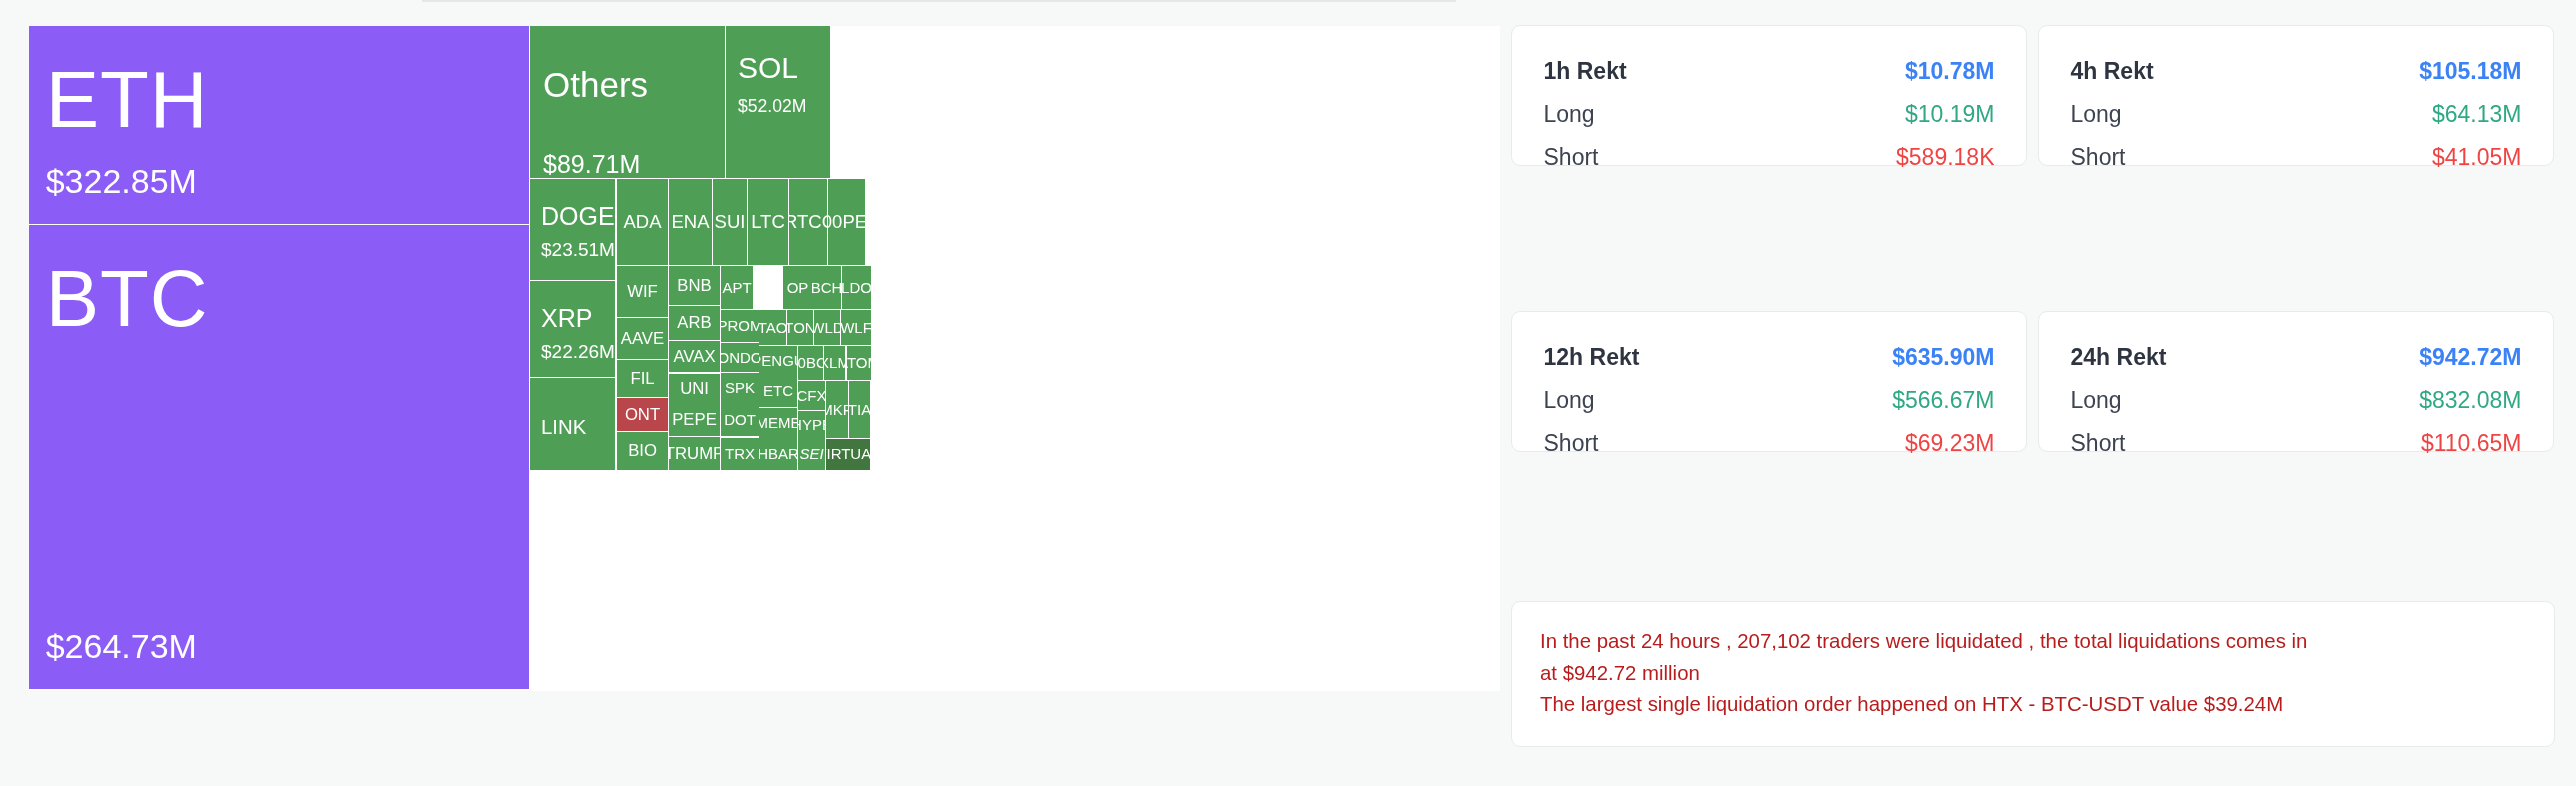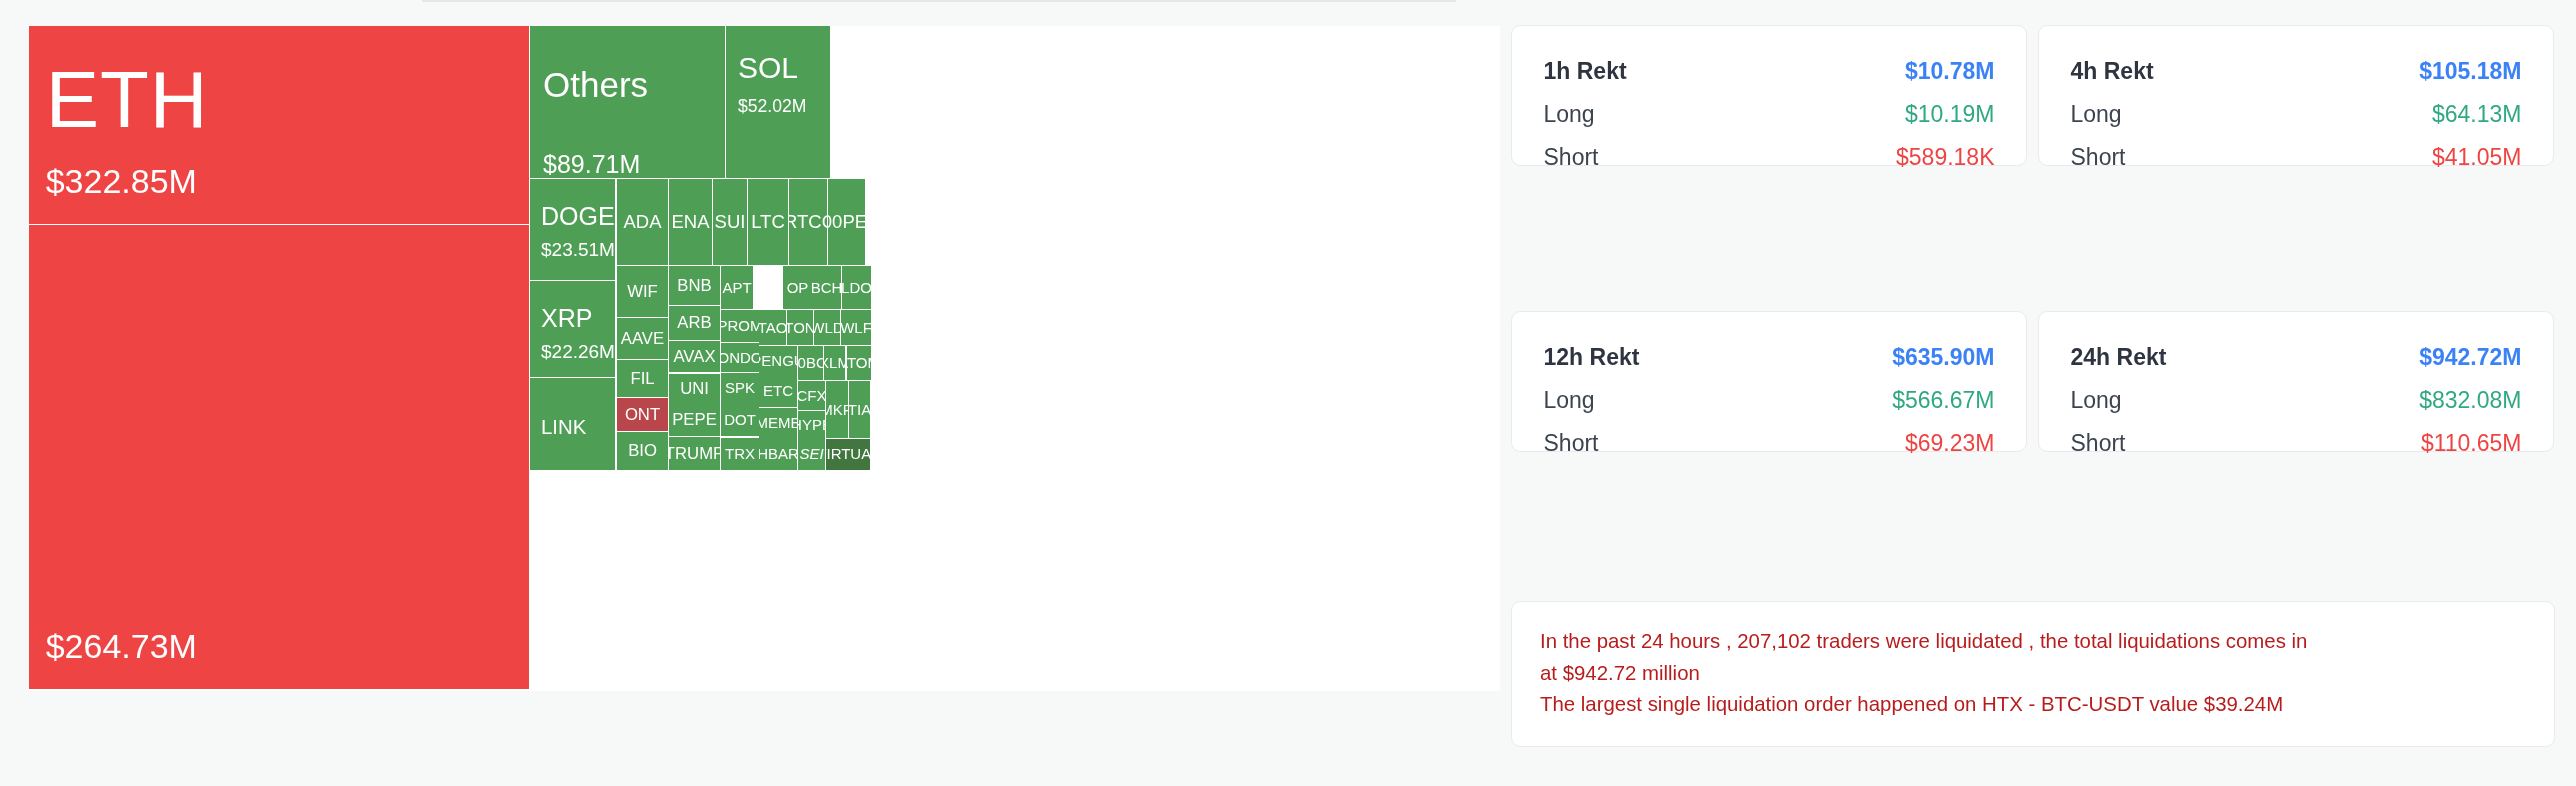--- a/index.html
+++ b/index.html
@@ -31,21 +31,21 @@
     overflow: hidden;
     color: #ffffff;
     display: flex;
     flex-direction: column;
     justify-content: center;
     white-space: nowrap;
   }
   .tile .sym { font-weight: 400; line-height: 1.05; }
   .tile .val { font-weight: 400; line-height: 1.05; }
 
-  .tile.mega { background: #ef4444; padding: 0 16.7px; justify-content: flex-start; }
+  .tile.mega { background: #8b5cf6; padding: 0 16.7px; justify-content: flex-start; }
   .tile.mega .sym { font-size: 80px; margin-top: 31.5px; letter-spacing: 0.9px; }
   .tile.mega .val { font-size: 34px; margin-top: auto; margin-bottom: 24px; }
 
   .tile.big { padding: 0 13px; justify-content: flex-start; }
   .tile.big .sym { font-size: 35px; margin-top: 41px; }
   .tile.big .val { font-size: 25px; margin-top: 15px; }
 
   .tile.mid { padding: 0 12px; justify-content: flex-start; }
   .tile.mid .sym { font-size: 30px; margin-top: 26px; }
   .tile.mid .val { font-size: 17.6px; margin-top: 13px; }
@@ -98,20 +98,21 @@
   <div class="top-divider"></div>
 
   <div class="treemap">
 
     <div class="tile mega" style="left:0px;top:0px;width:501px;height:199px;">
       <span class="sym">ETH</span>
       <span class="val">$322.85M</span>
     </div>
 
     <div class="tile mega" style="left:0px;top:199px;width:501px;height:465px;">
+      <span class="sym">BTC</span>
       <span class="val">$264.73M</span>
     </div>
 
     <div class="tile big" style="left:501px;top:0px;width:196px;height:153px;gap:32px;">
       <span class="sym">Others</span>
       <span class="val">$89.71M</span>
     </div>
 
     <div class="tile mid" style="left:697px;top:0px;width:105px;height:153px;">
       <span class="sym">SOL</span>

